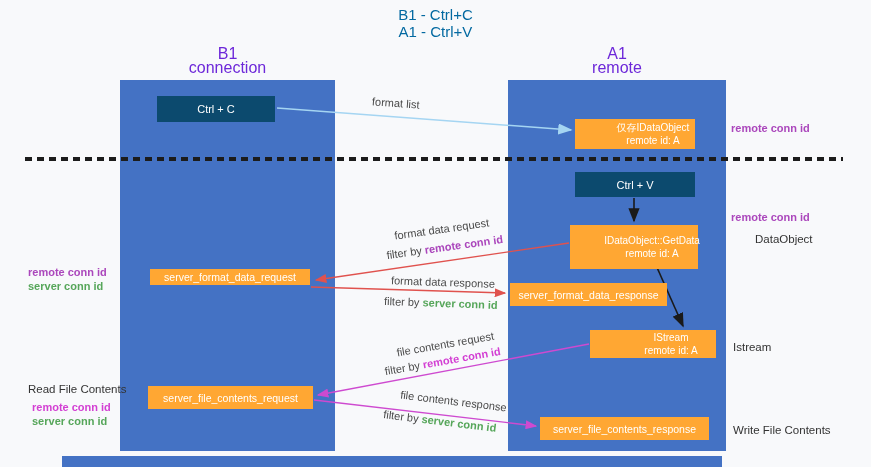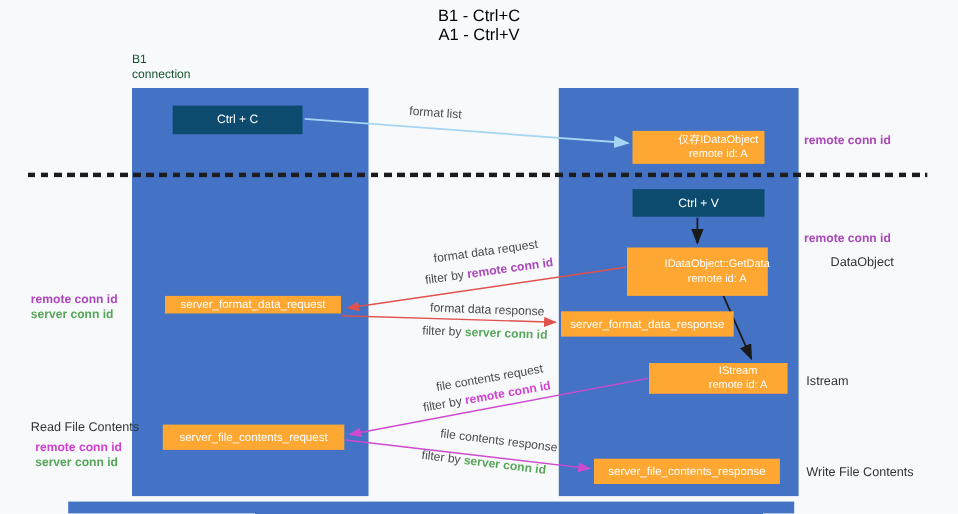--- a/index.html
+++ b/index.html
@@ -1,29 +1,29 @@
 <!DOCTYPE html>
 <html><head>
 <meta charset="utf-8">
 <style>
   * { margin:0; padding:0; box-sizing:border-box; }
   html,body { background:#fafbfc; }
   body { font-family:"Liberation Sans","DejaVu Sans",sans-serif; }
   .canvas { position:relative; width:871px; height:467px; background:#f8f9fb; overflow:hidden; }
 
   .title { position:absolute; top:6px; left:0; width:100%; text-align:center;
-           font-size:15px; color:#000000; line-height:17px; z-index:5; }
+           font-size:15px; color:#0369a1; line-height:17px; z-index:5; }
 
   .lane { position:absolute; background:#4472c4; z-index:1; }
   .lane-left  { left:120px; top:80px; width:215px; height:371px; }
   .lane-right { left:508px; top:80px; width:218px; height:371px; }
   .lane-bottom{ left:62px;  top:456px; width:660px; height:11px; }
 
-  .lane-label { position:absolute; top:47px; font-size:11px;
-                color:#14532d; line-height:14px; z-index:5; }
+  .lane-label { position:absolute; top:47px; text-align:center; font-size:16px;
+                color:#6d28d9; line-height:14px; z-index:5; }
   .lane-label-left  { left:120px; width:215px; }
   .lane-label-right { left:508px; width:218px; }
 
   .dashline { position:absolute; left:25px; top:157px; width:818px; height:4px; z-index:2;
               background:repeating-linear-gradient(90deg,#1c1c1c 0 7px,transparent 7px 12px); }
 
   .arrows { position:absolute; left:0; top:0; z-index:3; pointer-events:none; }
 
   .node { position:absolute; display:flex; flex-direction:column; align-items:center;
           justify-content:center; color:#fff; text-align:center; z-index:4;
@@ -78,20 +78,24 @@
 
   <div class="title">
     <div>B1 - Ctrl+C</div>
     <div>A1 - Ctrl+V</div>
   </div>
 
   <div class="lane-label lane-label-left">
     <div>B1</div>
     <div>connection</div>
   </div>
+  <div class="lane-label lane-label-right">
+    <div>A1</div>
+    <div>remote</div>
+  </div>
 
   <div class="lane lane-left"></div>
   <div class="lane lane-right"></div>
   <div class="lane lane-bottom"></div>
 
   <div class="dashline"></div>
 
   <svg class="arrows" width="871" height="467">
     <defs>
       <marker id="m-blue" markerWidth="9" markerHeight="7" refX="8" refY="3.5" orient="auto">

